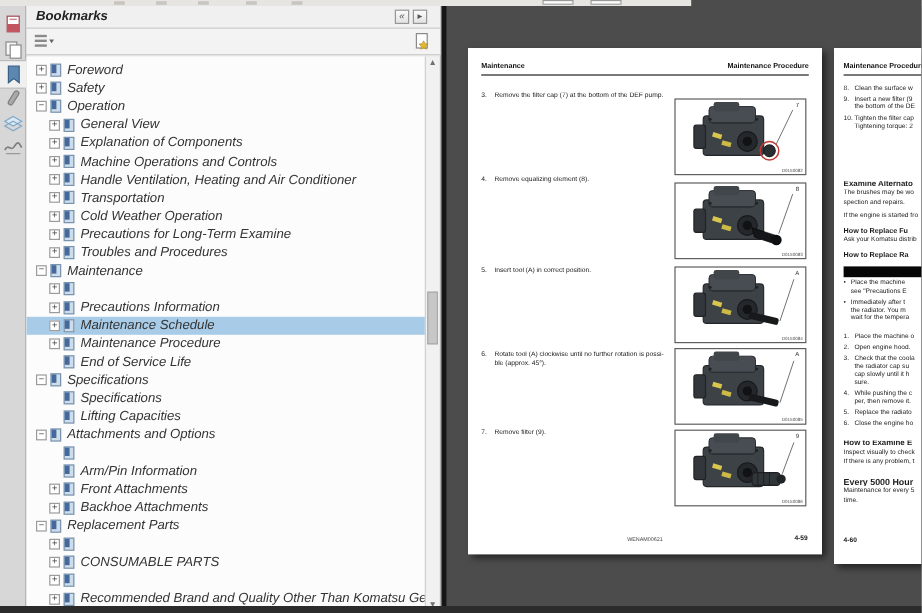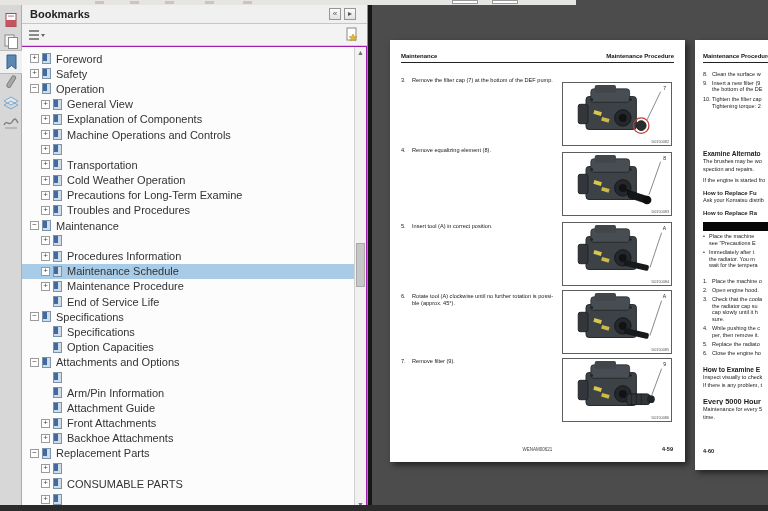--- a/index.html
+++ b/index.html
@@ -11,21 +11,21 @@
   #top-sliver .dark{position:absolute;right:0;top:0;width:192px;height:5px;background:#4c4c4c;}
   #top-sliver .mark{position:absolute;top:1px;width:9px;height:3px;background:#c9c6c1;}
   #top-sliver .box{position:absolute;top:0;width:26px;height:4px;background:#fff;border:1px solid #9a9a9a;box-sizing:border-box;}
 
   
   #rail{position:absolute;left:0;top:5px;width:22px;height:500px;background:#d7d7d7;border-right:1px solid #adadad;box-sizing:border-box;}
   .rail-ico{position:absolute;left:2px;width:18px;height:18px;}
   .rail-sel{position:absolute;left:0;top:45px;width:22px;height:24px;background:#f0f0f0;border-top:1px solid #bbb;border-bottom:1px solid #bbb;box-sizing:border-box;}
 
   
-  #panel{position:absolute;left:22px;top:5px;width:346px;height:500px;background:#a21caf;border-right:1px solid #8e8e8e;box-sizing:border-box;}
+  #panel{position:absolute;left:22px;top:5px;width:346px;height:500px;background:#e5e5e5;border-right:1px solid #8e8e8e;box-sizing:border-box;font-style:italic;}
   #panel-header{position:absolute;left:0;top:0;width:100%;height:19px;background:#f0f0f0;border-bottom:1px solid #c6c6c6;box-sizing:border-box;}
   #panel-title{position:absolute;left:8px;top:3px;font-size:11px;font-weight:bold;color:#222;}
   .hd-btn{position:absolute;top:3px;width:12px;height:12px;background:linear-gradient(#fbfbfb,#e2e2e2);border:1px solid #969696;box-sizing:border-box;font-size:8px;line-height:9px;text-align:center;color:#555;}
   #btn-collapse{right:26px;}
   #btn-panelmenu{right:11px;}
   #panel-toolbar{position:absolute;left:0;top:19px;width:100%;height:22px;background:#f3f3f3;border-bottom:1px solid #cfcfcf;box-sizing:border-box;}
   #opt-icon{position:absolute;left:6px;top:4px;width:18px;height:13px;}
   #newbm-icon{position:absolute;right:8px;top:3px;width:14px;height:15px;}
 
   
@@ -201,20 +201,21 @@
     <span class="bm-label">Explanation of Components</span>
   </div>
         <div class="bm-row lvl1">
     <span class="expander">+</span>
     <span class="bm-ico"></span>
     <span class="bm-label">Machine Operations and Controls</span>
   </div>
         <div class="bm-row lvl1">
     <span class="expander">+</span>
     <span class="bm-ico"></span>
+    <span class="bm-label">Handle Ventilation, Heating and Air Conditioner</span>
   </div>
         <div class="bm-row lvl1">
     <span class="expander">+</span>
     <span class="bm-ico"></span>
     <span class="bm-label">Transportation</span>
   </div>
         <div class="bm-row lvl1">
     <span class="expander">+</span>
     <span class="bm-ico"></span>
     <span class="bm-label">Cold Weather Operation</span>
@@ -234,21 +235,21 @@
     <span class="bm-ico"></span>
     <span class="bm-label">Maintenance</span>
   </div>
         <div class="bm-row lvl1">
     <span class="expander">+</span>
     <span class="bm-ico"></span>
   </div>
         <div class="bm-row lvl1">
     <span class="expander">+</span>
     <span class="bm-ico"></span>
-    <span class="bm-label">Procedures Information</span>
+    <span class="bm-label">Precautions Information</span>
   </div>
         <div class="bm-row lvl1 selected">
     <span class="expander">+</span>
     <span class="bm-ico"></span>
     <span class="bm-label">Maintenance Schedule</span>
   </div>
         <div class="bm-row lvl1">
     <span class="expander">+</span>
     <span class="bm-ico"></span>
     <span class="bm-label">Maintenance Procedure</span>
@@ -264,40 +265,35 @@
     <span class="bm-label">Specifications</span>
   </div>
         <div class="bm-row lvl1">
     <span class="expander" style="visibility: hidden;"></span>
     <span class="bm-ico"></span>
     <span class="bm-label">Specifications</span>
   </div>
         <div class="bm-row lvl1">
     <span class="expander" style="visibility: hidden;"></span>
     <span class="bm-ico"></span>
-    <span class="bm-label">Option Capacities</span>
+    <span class="bm-label">Lifting Capacities</span>
   </div>
         <div class="bm-row lvl0">
     <span class="expander">−</span>
     <span class="bm-ico"></span>
     <span class="bm-label">Attachments and Options</span>
   </div>
         <div class="bm-row lvl1">
     <span class="expander" style="visibility: hidden;"></span>
     <span class="bm-ico"></span>
   </div>
         <div class="bm-row lvl1">
     <span class="expander" style="visibility: hidden;"></span>
     <span class="bm-ico"></span>
     <span class="bm-label">Arm/Pin Information</span>
-  </div>
-        <div class="bm-row lvl1">
-    <span class="expander" style="visibility: hidden;"></span>
-    <span class="bm-ico"></span>
-    <span class="bm-label">Attachment Guide</span>
   </div>
         <div class="bm-row lvl1">
     <span class="expander">+</span>
     <span class="bm-ico"></span>
     <span class="bm-label">Front Attachments</span>
   </div>
         <div class="bm-row lvl1">
     <span class="expander">+</span>
     <span class="bm-ico"></span>
     <span class="bm-label">Backhoe Attachments</span>

